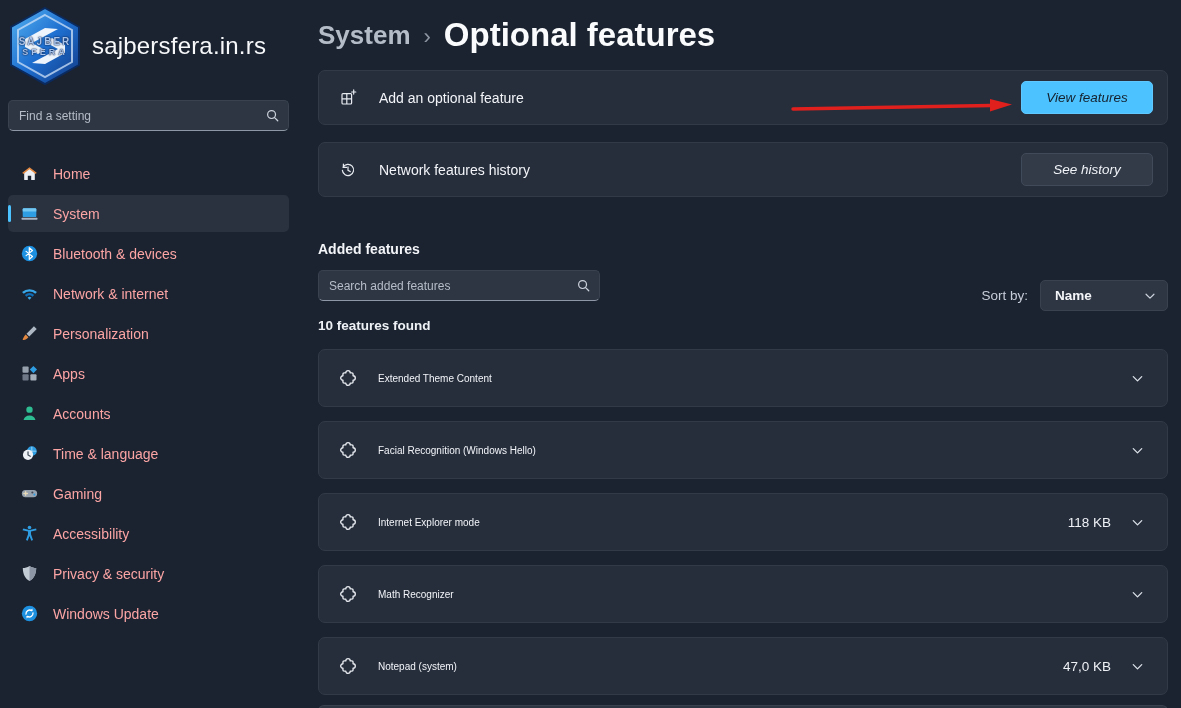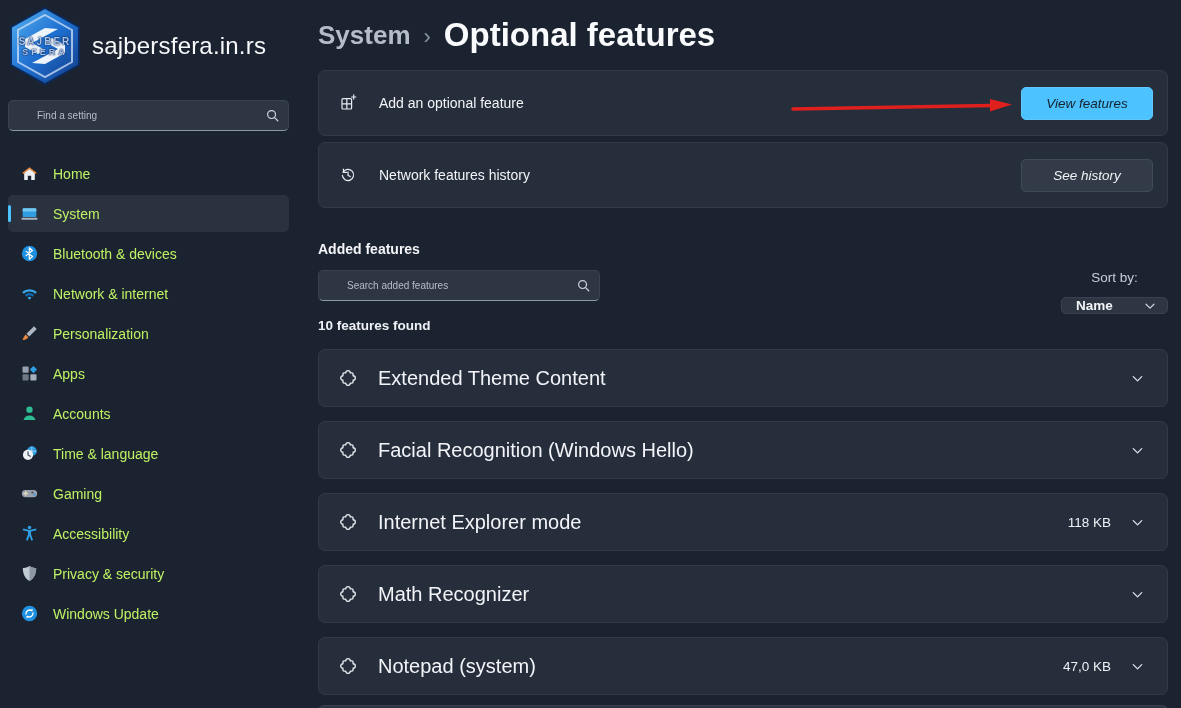--- a/index.html
+++ b/index.html
@@ -17,65 +17,65 @@
   .logo-text { position:absolute; left:-4px; top:32px; width:86px; text-align:center;
                color:#a9c4ec; font-weight:700; line-height:11px;
                text-shadow:0 0 2px #0c1f44, 0 0 1px #0c1f44; }
   .logo-line1 { font-size:10px; letter-spacing:2px; display:block; }
   .logo-line2 { font-size:9px; letter-spacing:3px; display:block; }
   .app-title { font-size:24px; color:#f6f8fa; margin-left:8px; letter-spacing:.2px; }
   .find { position:absolute; left:8px; top:100px; width:281px; height:31px; }
   .inputbox {
     width:100%; height:100%; background:#2e3644; outline:none;
     border:1px solid #3a4250; border-bottom-color:#8d97a6; border-radius:5px;
-    color:#f9a8d4; font-size:10px; padding:0 32px 0 28px; font-family:inherit;
+    color:#f9a8d4; font-size:12px; padding:0 32px 0 10px; font-family:inherit;
   }
   .inputbox::placeholder { color:#b6bdc8; opacity:1; }
   .sicon { position:absolute; right:9px; top:8px; width:15px; height:15px; color:#cdd3dc; }
   .sicon svg, .nicon svg, .icon18 svg, .chev svg { width:100%; height:100%; display:block; }
   .nav { position:absolute; left:8px; top:155px; width:281px; }
   .nav-item { position:relative; display:flex; align-items:center; height:37px;
               margin-bottom:3px; padding-left:13px; border-radius:5px; cursor:pointer; }
   .nav-item.selected { background:#2a3240; }
   .nav-pill { display:none; position:absolute; left:0; top:10px; width:3px; height:17px;
               border-radius:2px; background:var(--accent); }
   .nav-item.selected .nav-pill { display:block; }
   .nicon { width:17px; height:17px; flex:none; margin-right:15px; }
-  .nlabel { font-size:14px; color:#bef264; white-space:nowrap; }
+  .nlabel { font-size:14px; color:#fca5a5; white-space:nowrap; }
   
   .crumbs { position:absolute; left:318px; top:16px; display:flex; align-items:center; gap:13px; }
   .crumb-parent { font-size:26px; font-weight:600; color:#b4bcc8; cursor:pointer; }
   .crumb-sep { font-size:22px; color:#8d95a3; padding-top:3px; }
   .crumb-current { font-size:33px; font-weight:600; color:#fafbfc; }
   
   .card { background:#262e3c; border:1px solid #323a48; border-radius:7px; }
-  .action-card { position:absolute; left:318px; width:850px; height:66px;
+  .action-card { position:absolute; left:318px; width:850px; height:55px;
                  display:flex; align-items:center; padding:0 14px 0 20px; }
   .icon18 { width:18px; height:18px; color:#e9edf2; flex:none; }
   .card-label { font-size:14px; color:#f2f4f8; margin-left:22px; white-space:nowrap; }
   .btn { margin-left:auto; width:132px; height:33px; border-radius:5px; font-size:13.5px;
          font-family:inherit; cursor:pointer;font-style:italic; }
   .btn-accent { background:var(--accent); border:1px solid #5ec8ff; color:#15222e; }
   .btn-default { background:#333b49; border:1px solid #414a58; color:#f0f3f7; }
   
   .subhead { position:absolute; left:318px; top:241px; font-size:14px; font-weight:700; }
   .search2 { position:absolute; left:318px; top:270px; width:282px; height:31px; }
-  .sortwrap { position:absolute; right:13px; top:270px; height:31px;
-              display:flex; align-items:center; gap:12px;flex-direction:column; }
+  .sortwrap { position:absolute; right:13px; top:280px; height:31px;
+              display:flex; align-items:center; gap:12px; }
   .sort-label { font-size:13.5px; color:#c7cdd8; }
-  .dropdown { width:107px; height:31px; background:#2e3644; border:1px solid #3a4250;
+  .dropdown { width:128px; height:31px; background:#2e3644; border:1px solid #3a4250;
               border-radius:5px; display:flex; align-items:center; padding:0 10px 0 14px;
               font-size:13.5px; font-weight:600; cursor:pointer; }
   .dropdown .chev { margin-left:auto; }
   .chev { width:14px; height:14px; color:#ccd2db; flex:none; }
   .count { position:absolute; left:318px; top:318px; font-size:13.5px; font-weight:600; color:#eef1f5; }
   .rows { position:absolute; left:318px; top:349px; width:850px; }
   .feature-row { height:58px; margin-bottom:14px; display:flex; align-items:center;
                  padding:0 22px 0 20px; cursor:pointer; }
-  .fname { font-size:20px; color:#f2f4f8; margin-left:21px; }
+  .fname { font-size:10px; color:#f2f4f8; margin-left:21px; }
   .rowright { margin-left:auto; display:flex; align-items:center; gap:19px; }
   .fsize { font-size:13.5px; color:#eef1f5; }
   .fsize:empty { display:none; }
   .feature-row .chev { width:15px; height:15px; color:#dde2e9; }
   .partial { position:absolute; left:318px; top:705px; width:850px; height:6px;
              border-radius:7px 7px 0 0; background:#2d3442; border:1px solid #39414f; border-bottom:none; }
   .arrow { position:absolute; left:785px; top:95px; width:234px; height:26px; }
 </style>
 </head>
 <body style="--accent: #4CC2FF; --arrow: #E0201D;">

